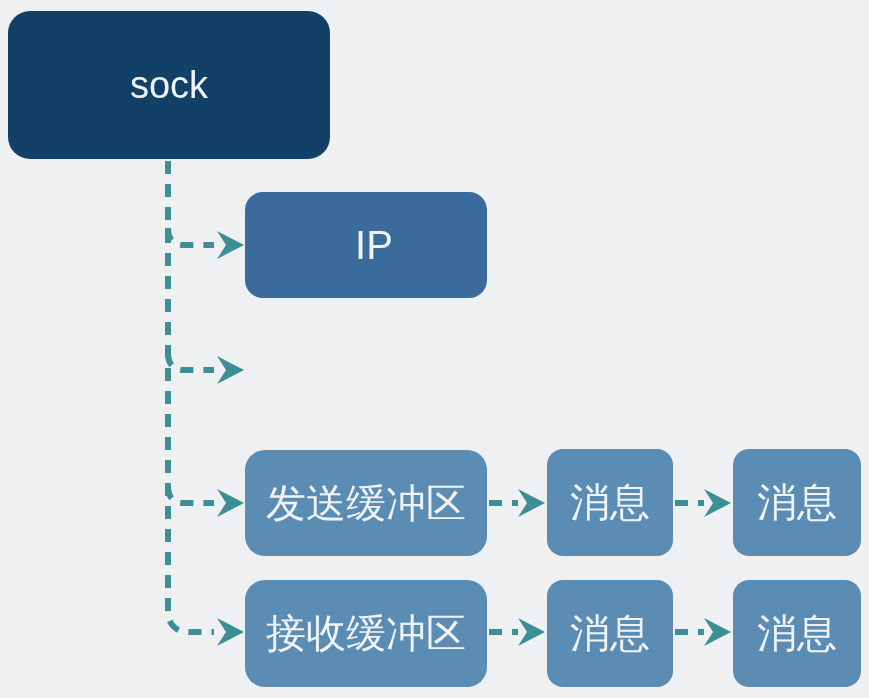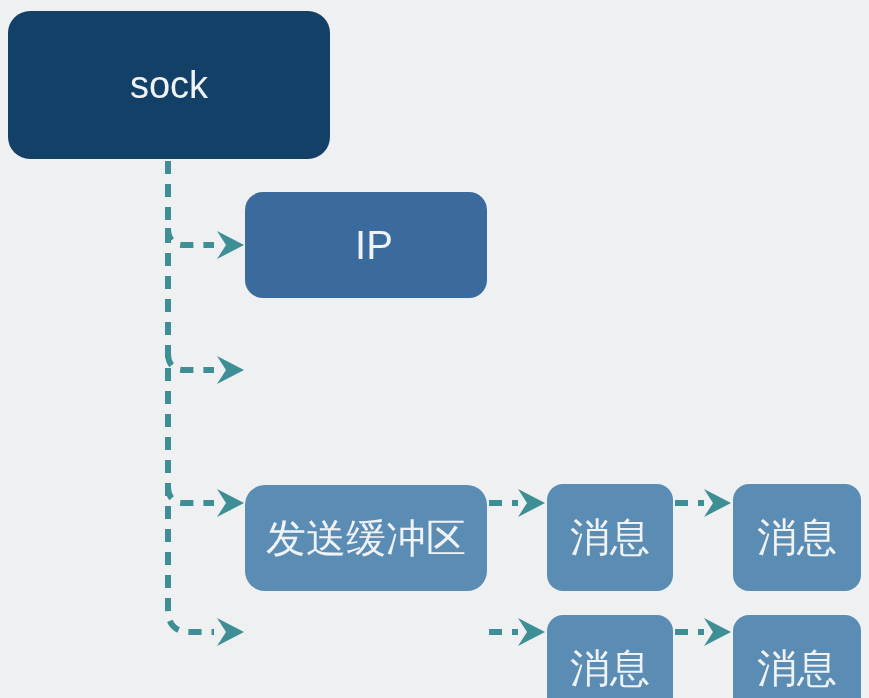--- a/index.html
+++ b/index.html
@@ -49,21 +49,20 @@
   .node-medium {
     background: #3a6b9c;
     border-radius: 18px;
     font-size: 40px;
     padding-left: 16px;
   }
   .node-light {
     background: #5a8cb4;
     border-radius: 20px;
     font-size: 40px;
-    margin-top: 35px;
   }
   .node-msg {
     border-radius: 16px;
   }
   
   .pos-sock        { left: 8px;   top: 11px;  width: 322px; height: 148px; }
   .pos-ip          { left: 245px; top: 192px; width: 242px; height: 106px; }
   .pos-port        { left: 245px; top: 317px; width: 242px; height: 106px; }
   .pos-send-buffer { left: 245px; top: 450px; width: 242px; height: 106px; }
   .pos-send-msg-1  { left: 547px; top: 449px; width: 126px; height: 107px; }
@@ -114,20 +113,23 @@
   </div>
 
   <div class="node node-light node-msg pos-send-msg-1">
     <span>消息</span>
   </div>
 
   <div class="node node-light node-msg pos-send-msg-2">
     <span>消息</span>
   </div>
 
+  <div class="node node-light pos-recv-buffer">
+    <span>接收缓冲区</span>
+  </div>
 
   <div class="node node-light node-msg pos-recv-msg-1">
     <span>消息</span>
   </div>
 
   <div class="node node-light node-msg pos-recv-msg-2">
     <span>消息</span>
   </div>
 
 </div>

